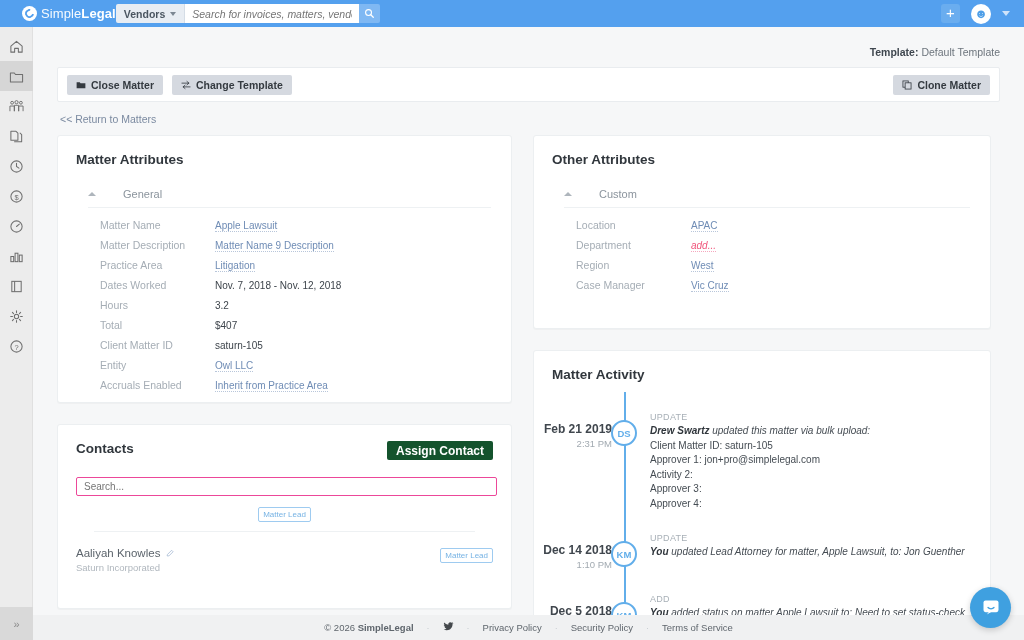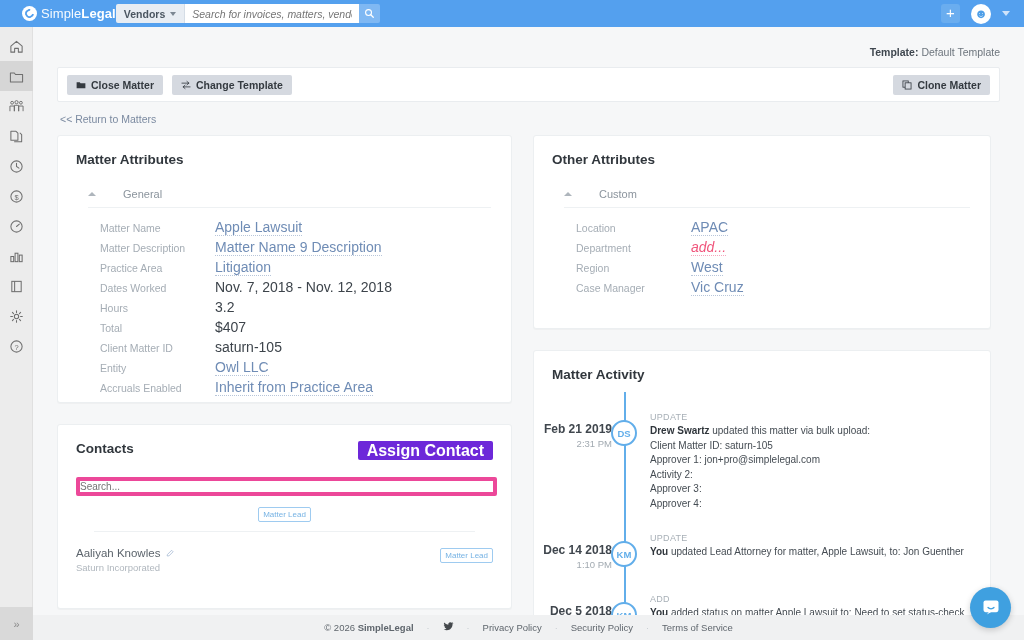--- a/index.html
+++ b/index.html
@@ -130,36 +130,36 @@
   }
   .caret-up {
     width:0;height:0;border-left:4px solid transparent;border-right:4px solid transparent;
     border-bottom:4px solid #aeb5bc; cursor:pointer;
   }
   .section-head-label { font-size: 11px; color: #8b949d; }
 
   .attr-list { padding: 11px 0 16px 0; }
   .attr-row { display: flex; align-items: baseline; height: 20px; padding-left: 42px; }
   .attr-label { width: 115px; font-size: 10.5px; color: #a5adb5; flex: none; }
-  .attr-val { font-size: 14px; color: #3d444b; }
+  .attr-val { font-size: 10px; color: #3d444b; }
   .attr-val.link { color: #6f8cb5; border-bottom: 1px dotted #b8c6da; cursor: pointer; }
   .attr-val.add { color: #f0547b; font-style: italic; border-bottom: 1px dotted #f5a7bd; cursor:pointer;}
 
   
   .contacts-head { display:flex; align-items:flex-start; padding: 16px 18px 0 18px; }
   .contacts-head .card-title { padding: 0; }
   .btn-green {
-    margin-left: auto; background: #6d28d9; color: #fff; border: 0; border-radius: 2px;
-    font-size: 16px; font-weight: 700; height: 19px; padding: 0 9px; cursor: pointer;
+    margin-left: auto; background: #14532d; color: #fff; border: 0; border-radius: 2px;
+    font-size: 12px; font-weight: 700; height: 19px; padding: 0 9px; cursor: pointer;
     font-family: "Liberation Sans", sans-serif;
   }
   .contact-search {
     margin: 17px 18px 0 18px; height: 19px; width: 421px;
-    border: 4px solid #ec4899; border-radius: 2px; font-size: 10px;
-    color: #b3bac1; padding: 0 0; outline: none;
+    border: 1px solid #ec4899; border-radius: 2px; font-size: 10px;
+    color: #b3bac1; padding: 0 7px; outline: none;
     font-family: "Liberation Sans", sans-serif;
   }
   .badge-row-center { display:flex; justify-content:center; margin-top: 11px; }
   .badge {
     border: 1px solid #9ecbf0; color: #77b3e4; background:#fff;
     font-size: 8px; border-radius: 2px; padding: 2px 4px; cursor: pointer; white-space:nowrap;
   }
   .contacts-divider { margin: 9px 36px 0 36px; border-top: 1px solid #eef1f3; }
   .contact-row { display:flex; align-items:flex-start; padding: 15px 18px 0 18px; }
   .contact-name { font-size: 11.5px; color: #5c646c; display:flex; align-items:center; gap:6px;}
@@ -176,21 +176,21 @@
   .ev-date { font-size: 12px; font-weight: 700; color: #40474e; }
   .ev-time { font-size: 9.5px; color: #a2aab1; margin-top: 2px; }
   .ev-dot {
     width: 26px; height: 26px; border-radius: 50%; border: 2px solid #62aeea; background: #fff;
     color: #62aeea; font-size: 9.5px; font-weight: 700;
     display:flex;align-items:center;justify-content:center;
     margin: 20px 0 0 -1px; flex: none; z-index: 2;
   }
   .ev-body { padding: 12px 16px 0 13px; }
   .ev-kind { font-size: 9px; color: #a8b0b7; letter-spacing: .3px; }
-  .ev-text { font-size: 10px; color: #454c53; line-height: 14.5px; margin-top: 2px;}
+  .ev-text { font-size: 10px; color: #454c53; line-height: 14.5px; margin-top: 2px; font-style: italic;}
   .ev-text b { font-weight: 700; color: #30363c; }
   .ev-line { font-size: 10px; color: #454c53; line-height: 14.5px; }
 
   
   .footer {
     position: absolute; left: 33px; bottom: 0; width: 991px; height: 25px;
     background: #f0f1f2; display: flex; align-items: center; justify-content: center;
     gap: 13px; z-index: 25;
   }
   .footer-item { font-size: 9.5px; color: #5f666d; cursor: pointer; white-space: nowrap; }

